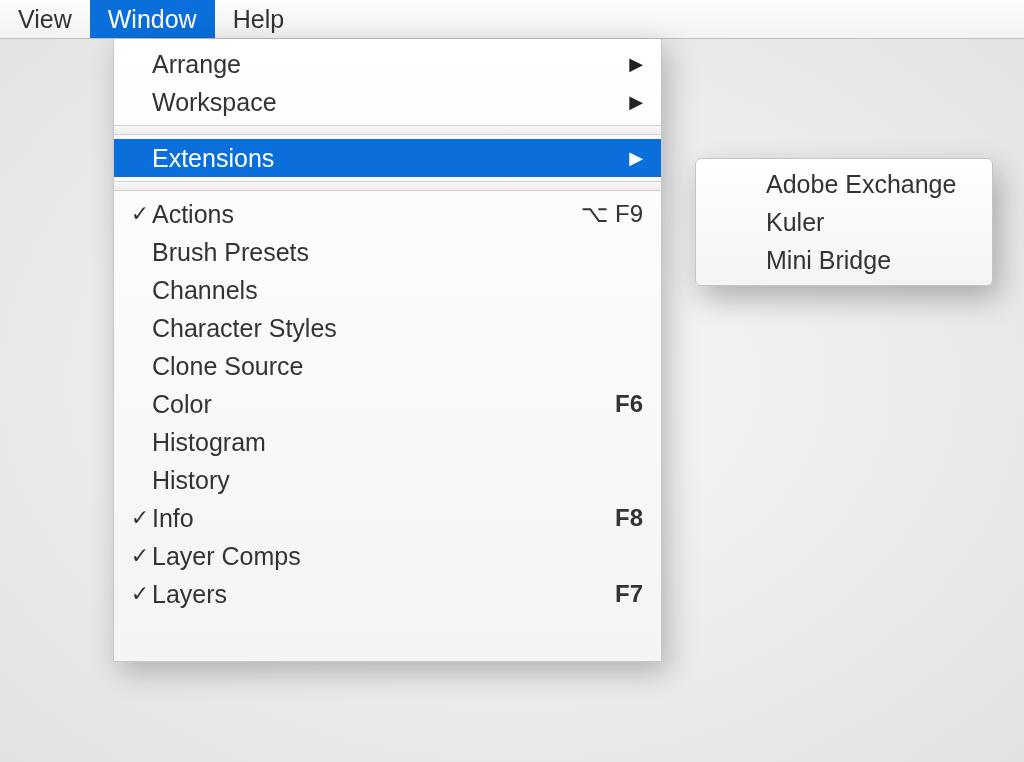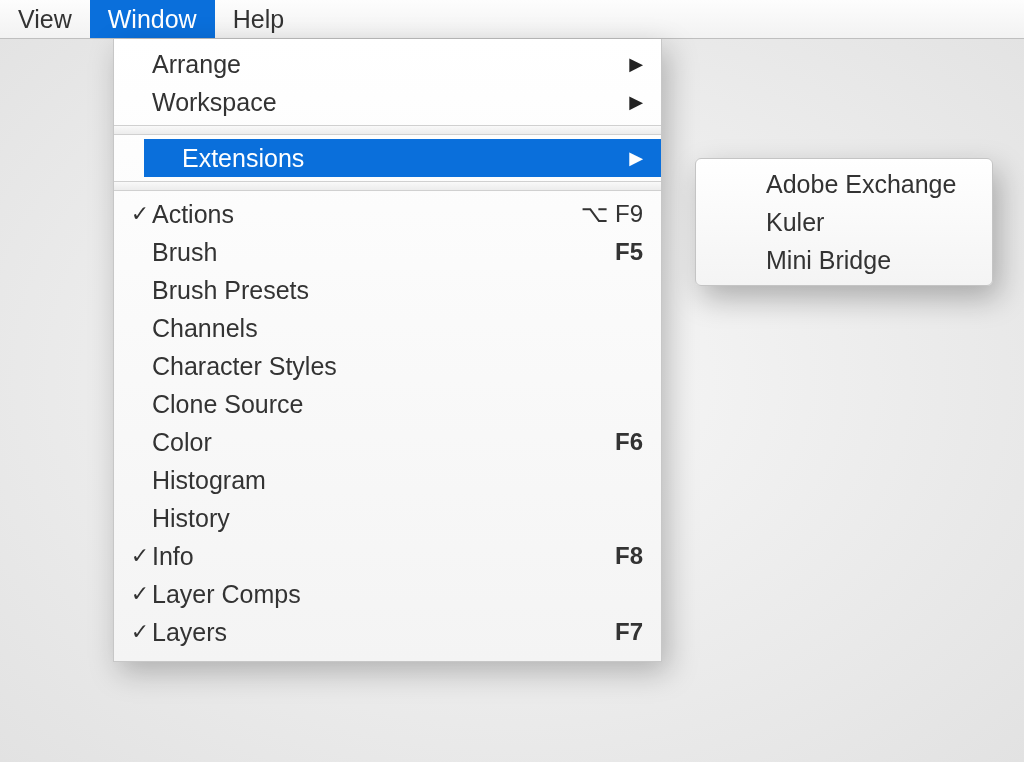--- a/index.html
+++ b/index.html
@@ -80,21 +80,20 @@
     letter-spacing: 0;
   }
   .menu-item .arrow {
     font-size: 18px;
     color: #222;
   }
   .menu-item .arrow.white { color: #fff; }
   .menu-item.selected {
     background: #0a6fdb;
     color: #fff;
-    margin-left: 30px;
   }
   .menu-item.selected .label,
   .menu-item.selected .arrow { color:#fff; }
   .separator-thick {
     height: 10px;
     background: linear-gradient(#f9f9f9, #ececec);
     border-top: 1px solid #d0d0d0;
     border-bottom: 1px solid #d0d0d0;
     margin: 4px 0;
   }
@@ -153,26 +152,20 @@
   <div class="separator-thick"></div>
 
   <div class="menu-item">
     <span class="check">✓</span>
     <span class="label">Actions</span>
     <span class="spacer"></span>
     <span class="shortcut alt">⌥ F9</span>
   </div>
   <div class="menu-item">
     <span class="check"></span>
-    <span class="label">Brush</span>
-    <span class="spacer"></span>
-    <span class="shortcut">F5</span>
-  </div>
-  <div class="menu-item">
-    <span class="check"></span>
     <span class="label">Brush Presets</span>
     <span class="spacer"></span>
   </div>
   <div class="menu-item">
     <span class="check"></span>
     <span class="label">Channels</span>
     <span class="spacer"></span>
   </div>
   <div class="menu-item">
     <span class="check"></span>

